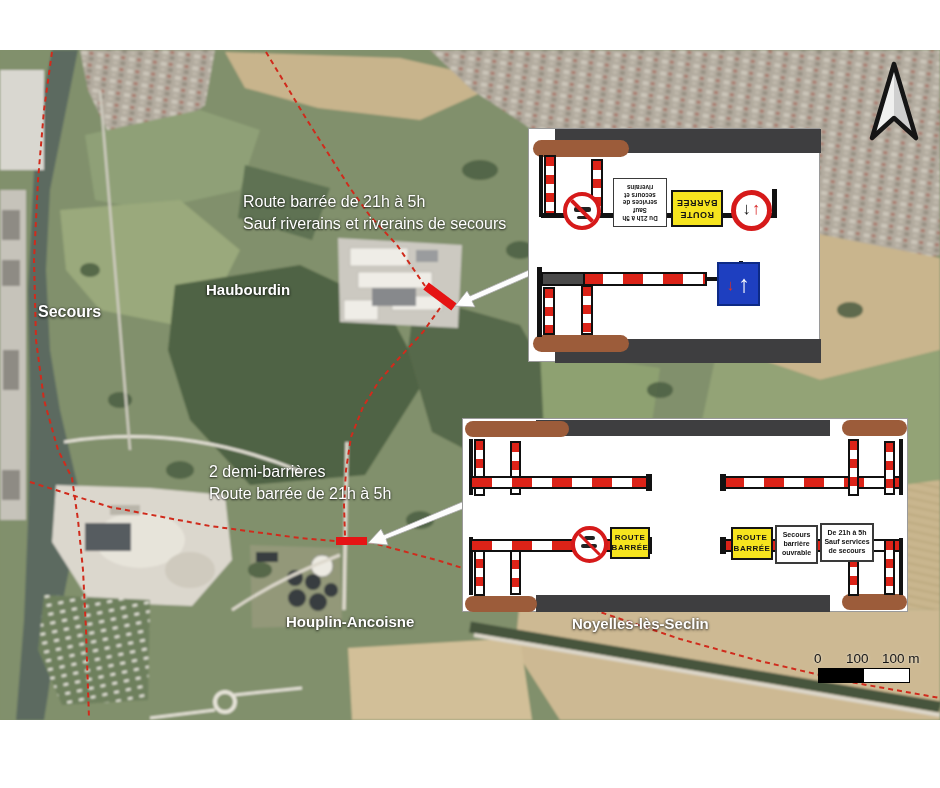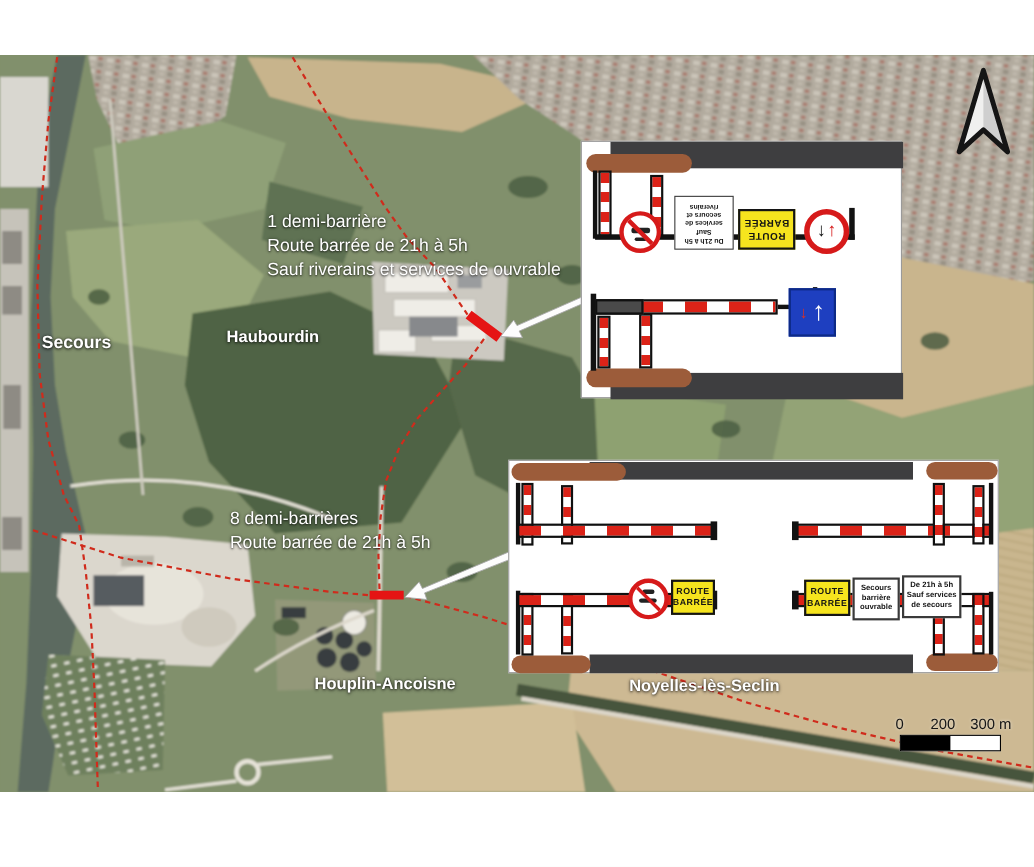--- a/index.html
+++ b/index.html
@@ -165,31 +165,30 @@
 
       <path d="M 426,236 L 454,257" stroke="#e51414" stroke-width="9"></path>
       <path d="M 336,491 L 367,491" stroke="#e51414" stroke-width="8"></path>
 
       <polygon points="529,220 532,225 472,251 475,257 455,256 467,241 470,246" fill="#fdfdfd" stroke="#a9a9a9" stroke-width="0.8"></polygon>
       <polygon points="462,452 465,458 386,489 388,495 368,493 381,479 384,485" fill="#fdfdfd" stroke="#a9a9a9" stroke-width="0.8"></polygon>
     </svg>
   </div>
 
   <div class="city-label" style="left:38px;top:303px;font-size:16px">Secours</div>
-  <div class="city-label" style="left:206px;top:298px">Haubourdin</div>
+  <div class="city-label" style="left:206px;top:281px">Haubourdin</div>
   <div class="city-label" style="left:286px;top:613px">Houplin-Ancoisne</div>
   <div class="city-label" style="left:572px;top:615px">Noyelles-lès-Seclin</div>
 
   <div class="annotation" style="left:243px;top:191px">
-    <div>1 demi-barrière</div>
     <div>Route barrée de 21h à 5h</div>
-    <div>Sauf riverains et services de ouvrable</div>
+    <div>Sauf riverains et riverains de secours</div>
   </div>
   <div class="annotation" style="left:209px;top:461px">
-    <div>8 demi-barrières</div>
+    <div>2 demi-barrières</div>
     <div>Route barrée de 21h à 5h</div>
   </div>
 
   <div class="inset" style="left:528px;top:128px;width:292px;height:234px">
     <div class="abs road" style="left:26px;top:0;width:266px;height:24px"></div>
     <div class="abs verge" style="left:4px;top:11px;width:96px;height:17px"></div>
     <div class="abs road" style="left:26px;top:210px;width:266px;height:24px"></div>
     <div class="abs verge" style="left:4px;top:206px;width:96px;height:17px"></div>
 
     <div class="abs blackbar" style="left:10px;top:26px;width:4px;height:62px"></div>
@@ -290,21 +289,21 @@
 
   <svg style="position:absolute;left:866px;top:60px" width="56" height="88" viewBox="0 0 56 88">
     <polygon points="28,4 6,78 28,58 50,78" fill="#f0f0ef"></polygon>
     <polygon points="28,4 28,58 50,78" fill="#cfcfcf"></polygon>
     <polygon points="28,4 6,78 28,58 50,78" fill="none" stroke="#151515" stroke-width="4.5" stroke-linejoin="round"></polygon>
   </svg>
 
   <div class="scalebar">
     <div class="ticks">
       <span style="left:4px">0</span>
-      <span style="left:36px">200</span>
-      <span style="left:72px">300 m</span>
+      <span style="left:36px">100</span>
+      <span style="left:72px">100 m</span>
     </div>
     <div class="bar">
       <div class="half"></div>
     </div>
   </div>
 
 </div>
 
 </body></html>

